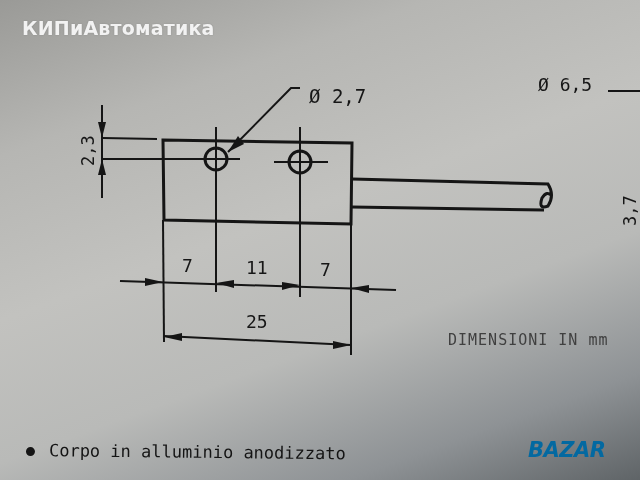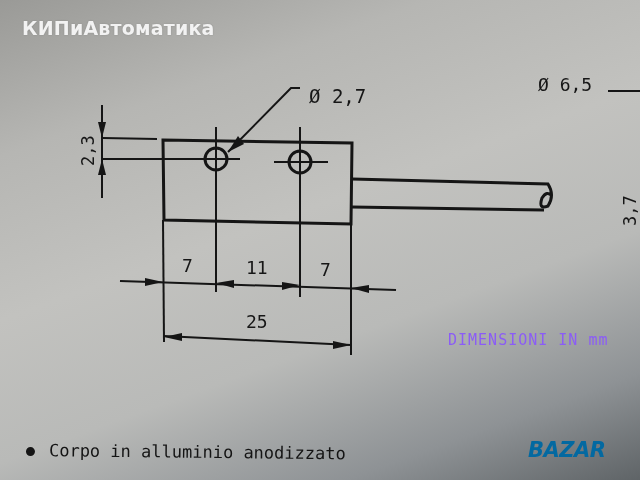--- a/index.html
+++ b/index.html
@@ -12,21 +12,21 @@
   .watermark {
     position: absolute; left: 22px; top: 17px;
     font-family: "DejaVu Sans", sans-serif; font-weight: bold; font-size: 19px;
     color: #f2f2f2; letter-spacing: 0.2px;
     text-shadow: 0 0 2px rgba(0,0,0,0.15);
   }
   svg.drawing { position: absolute; left: 0; top: 0; }
   .dim-text { font-family: "DejaVu Sans Mono", monospace; fill: #161616; }
   .caption {
     position: absolute; left: 448px; top: 331px;
-    font-family: "DejaVu Sans Mono", monospace; font-size: 15px; color: #8b5cf6;
+    font-family: "DejaVu Sans Mono", monospace; font-size: 15px; color: #404040;
     letter-spacing: 1px; white-space: nowrap;
   }
   .bullet-line {
     position: absolute; left: 26px; top: 440px;
     font-family: "DejaVu Sans Mono", monospace; font-size: 17px; color: #141414;
     white-space: nowrap; transform: rotate(0.6deg); transform-origin: left center;
   }
   .bullet-dot {
     display: inline-block; width: 9px; height: 9px; border-radius: 50%;
     background: #151515; margin-right: 14px; vertical-align: middle;

